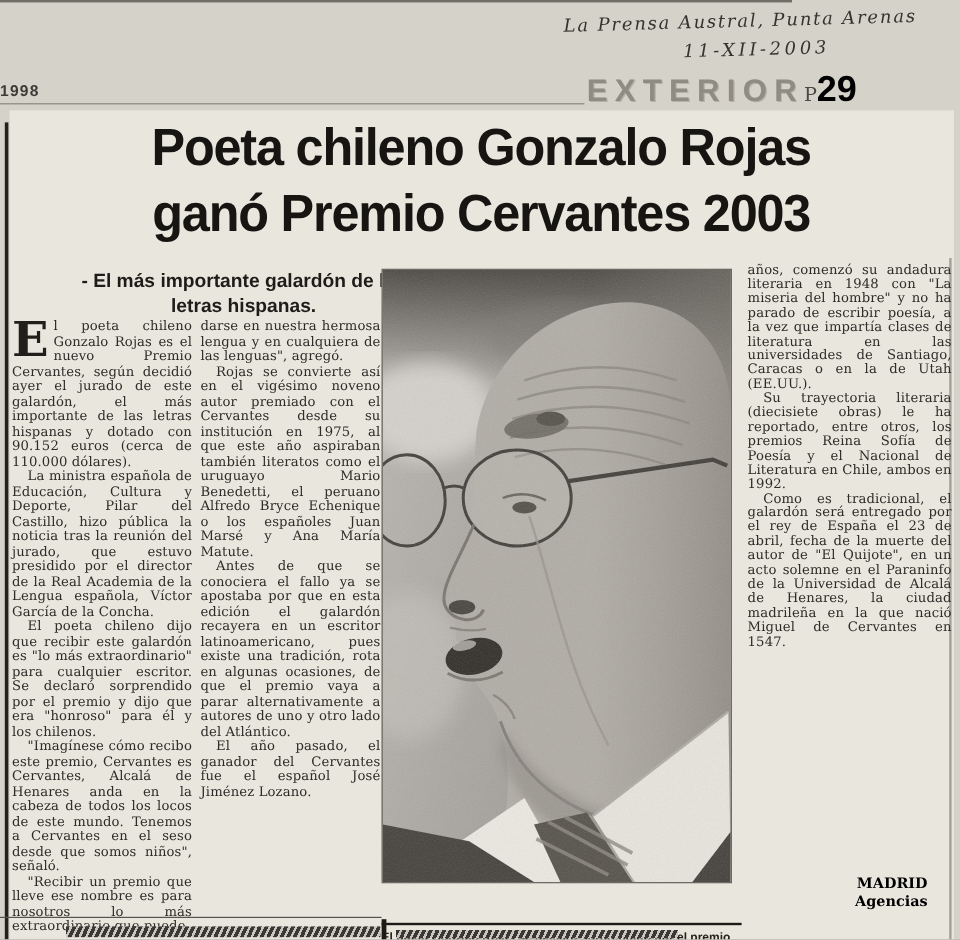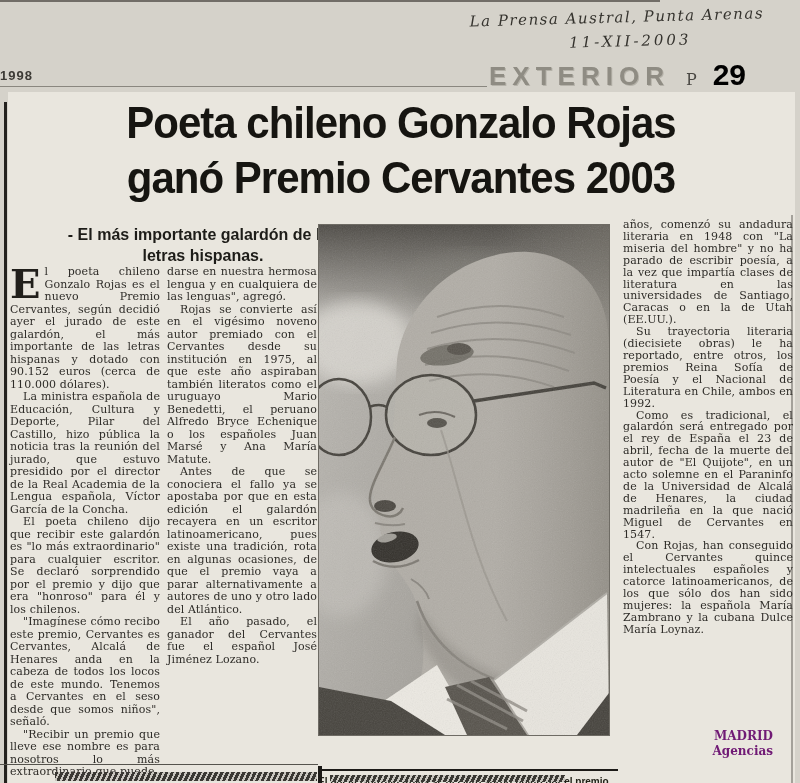--- a/index.html
+++ b/index.html
@@ -14,21 +14,21 @@
   .handwriting{position:absolute;left:470px;top:8px;width:320px;color:#35332e;
     font-family:"DejaVu Serif", serif;font-style:italic;transform:rotate(-1.6deg);}
   .hw-line1{font-size:15px;letter-spacing:1.5px;white-space:nowrap;}
   .hw-line2{font-size:15px;letter-spacing:3px;text-align:center;margin-top:6px;}
 
   
   .edge-year{position:absolute;left:0;top:68px;font-family:"Liberation Sans",sans-serif;
     font-weight:bold;font-size:13px;color:#3c3a35;letter-spacing:1px;}
   .edge-rule{position:absolute;left:0;top:86px;width:487px;height:1px;background:#8a877f;}
   .section-banner{position:absolute;left:489px;top:58px;width:306px;display:flex;align-items:baseline;
-    justify-content:flex-start;gap:16px;border-bottom:3px solid #3b3935;padding-bottom:2px;}
+    justify-content:flex-start;gap:0;border-bottom:3px solid #3b3935;padding-bottom:2px;}
   .section-label{font-family:"Liberation Sans",sans-serif;font-weight:800;font-size:26px;
     color:#8f8c83;letter-spacing:6px;text-shadow:1px 1px 0 #b5b2a9;}
   .section-p{font-family:"DejaVu Serif",serif;font-size:16px;color:#4a4843;}
   .section-num{font-family:"Liberation Sans",sans-serif;font-weight:800;font-size:30px;color:#000000;}
 
   
   .headline{position:absolute;left:18px;top:97px;width:766px;margin:0;text-align:center;
     font-family:"Liberation Sans",sans-serif;font-weight:800;font-size:42px;line-height:53px;
     letter-spacing:-1px;color:#161511;transform:scaleY(1.04);}
   .subhead{position:absolute;left:4px;top:224px;width:314px;text-align:center;
@@ -47,21 +47,21 @@
 
   
   .photo{position:absolute;left:318px;top:224px;width:290px;height:510px;
     border:1px solid #6e6b64;background:#a8a5a0;overflow:hidden;}
   .photo svg{display:block;}
   .caption{position:absolute;left:318px;top:775px;width:298px;
     font-family:Liberation Sans, sans-serif;font-weight:bold;font-size:10px;line-height:14px;color:#232219;}
 
   
   .byline{position:absolute;left:623px;top:729px;width:150px;text-align:right;padding-right:14px;
-    font-weight:bold;font-size:12px;line-height:15px;color:#701a75;}
+    font-weight:bold;font-size:12px;line-height:15px;color:#000000;}
 
   
   .bottom-rule-left{position:absolute;left:0;top:764px;width:318px;height:1px;background:#55534d;}
   .hatch{background:repeating-linear-gradient(115deg,#3a3833 0 3px,#c9c6bf 3px 5px);}
   .hatch-left{position:absolute;left:55px;top:772px;width:262px;height:9px;}
   .corner-bracket{position:absolute;left:318px;top:766px;width:4px;height:17px;background:#1c1a17;}
   .bottom-rule-caption{position:absolute;left:318px;top:769px;width:300px;height:2px;background:#1c1a17;}
   .hatch-caption{position:absolute;left:330px;top:775px;width:235px;height:7px;}
 </style>
 </head>
@@ -103,21 +103,20 @@
   <div class="col col-middle">
       <p class="para">darse en nuestra hermosa lengua y en cualquiera de las lenguas", agregó.</p>
       <p class="para">Rojas se convierte así en el vigésimo noveno autor premiado con el Cervantes desde su institución en 1975, al que este año aspiraban también literatos como el uruguayo Mario Benedetti, el peruano Alfredo Bryce Echenique o los españoles Juan Marsé y Ana María Matute.</p>
       <p class="para">Antes de que se conociera el fallo ya se apostaba por que en esta edición el galardón recayera en un escritor latinoamericano, pues existe una tradición, rota en algunas ocasiones, de que el premio vaya a parar alternativamente a autores de uno y otro lado del Atlántico.</p>
       <p class="para">El año pasado, el ganador del Cervantes fue el español José Jiménez Lozano.</p>
     </div>
   <div class="col col-right">
       <p class="para">años, comenzó su andadura literaria en 1948 con "La miseria del hombre" y no ha parado de escribir poesía, a la vez que impartía clases de literatura en las universidades de Santiago, Caracas o en la de Utah (EE.UU.).</p>
       <p class="para">Su trayectoria literaria (diecisiete obras) le ha reportado, entre otros, los premios Reina Sofía de Poesía y el Nacional de Literatura en Chile, ambos en 1992.</p>
       <p class="para">Como es tradicional, el galardón será entregado por el rey de España el 23 de abril, fecha de la muerte del autor de "El Quijote", en un acto solemne en el Paraninfo de la Universidad de Alcalá de Henares, la ciudad madrileña en la que nació Miguel de Cervantes en 1547.</p>
-      <p class="para">Con Rojas, han conseguido el Cervantes quince intelectuales españoles y catorce latinoamericanos, de los que sólo dos han sido mujeres: la española María Zambrano y la cubana Dulce María Loynaz.</p>
     </div>
 
   <div class="photo">
     <svg width="290" height="510" viewBox="0 0 290 510" xmlns="http://www.w3.org/2000/svg">
       <defs>
         <linearGradient id="bgGrad" x1="0" y1="0" x2="1" y2="0.35">
           <stop offset="0" stop-color="#bab7b1"></stop>
             <stop offset="1" stop-color="#96938d"></stop>
         </linearGradient>
         <linearGradient id="topDark" x1="0" y1="0" x2="0" y2="1">

